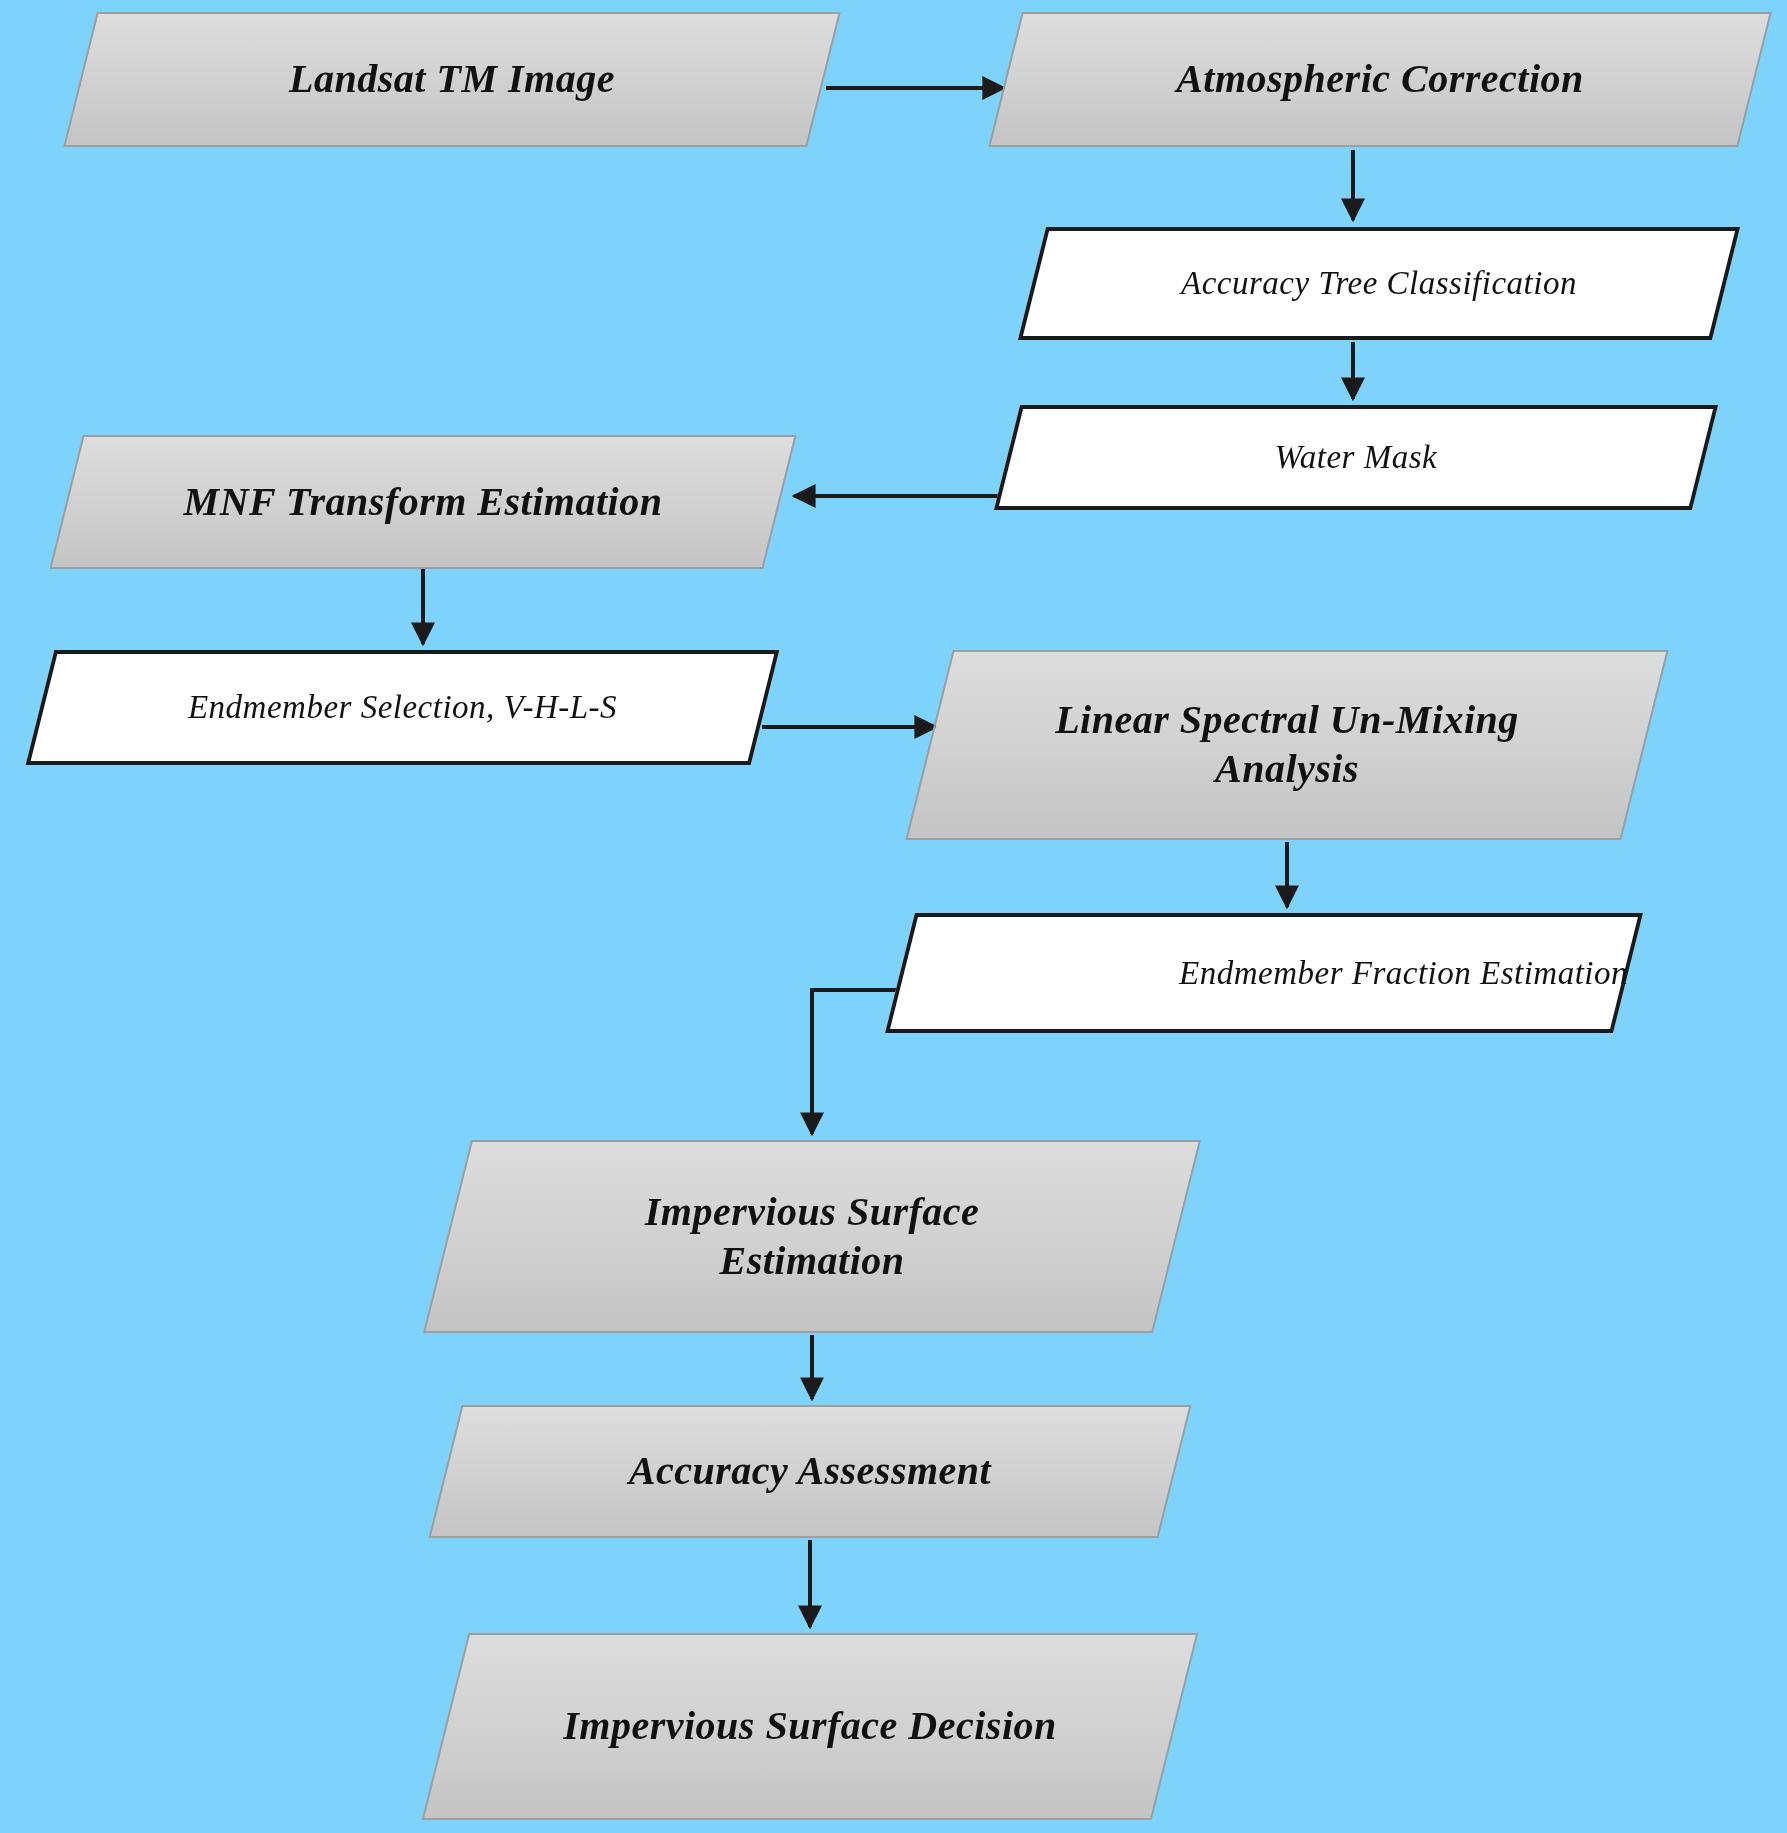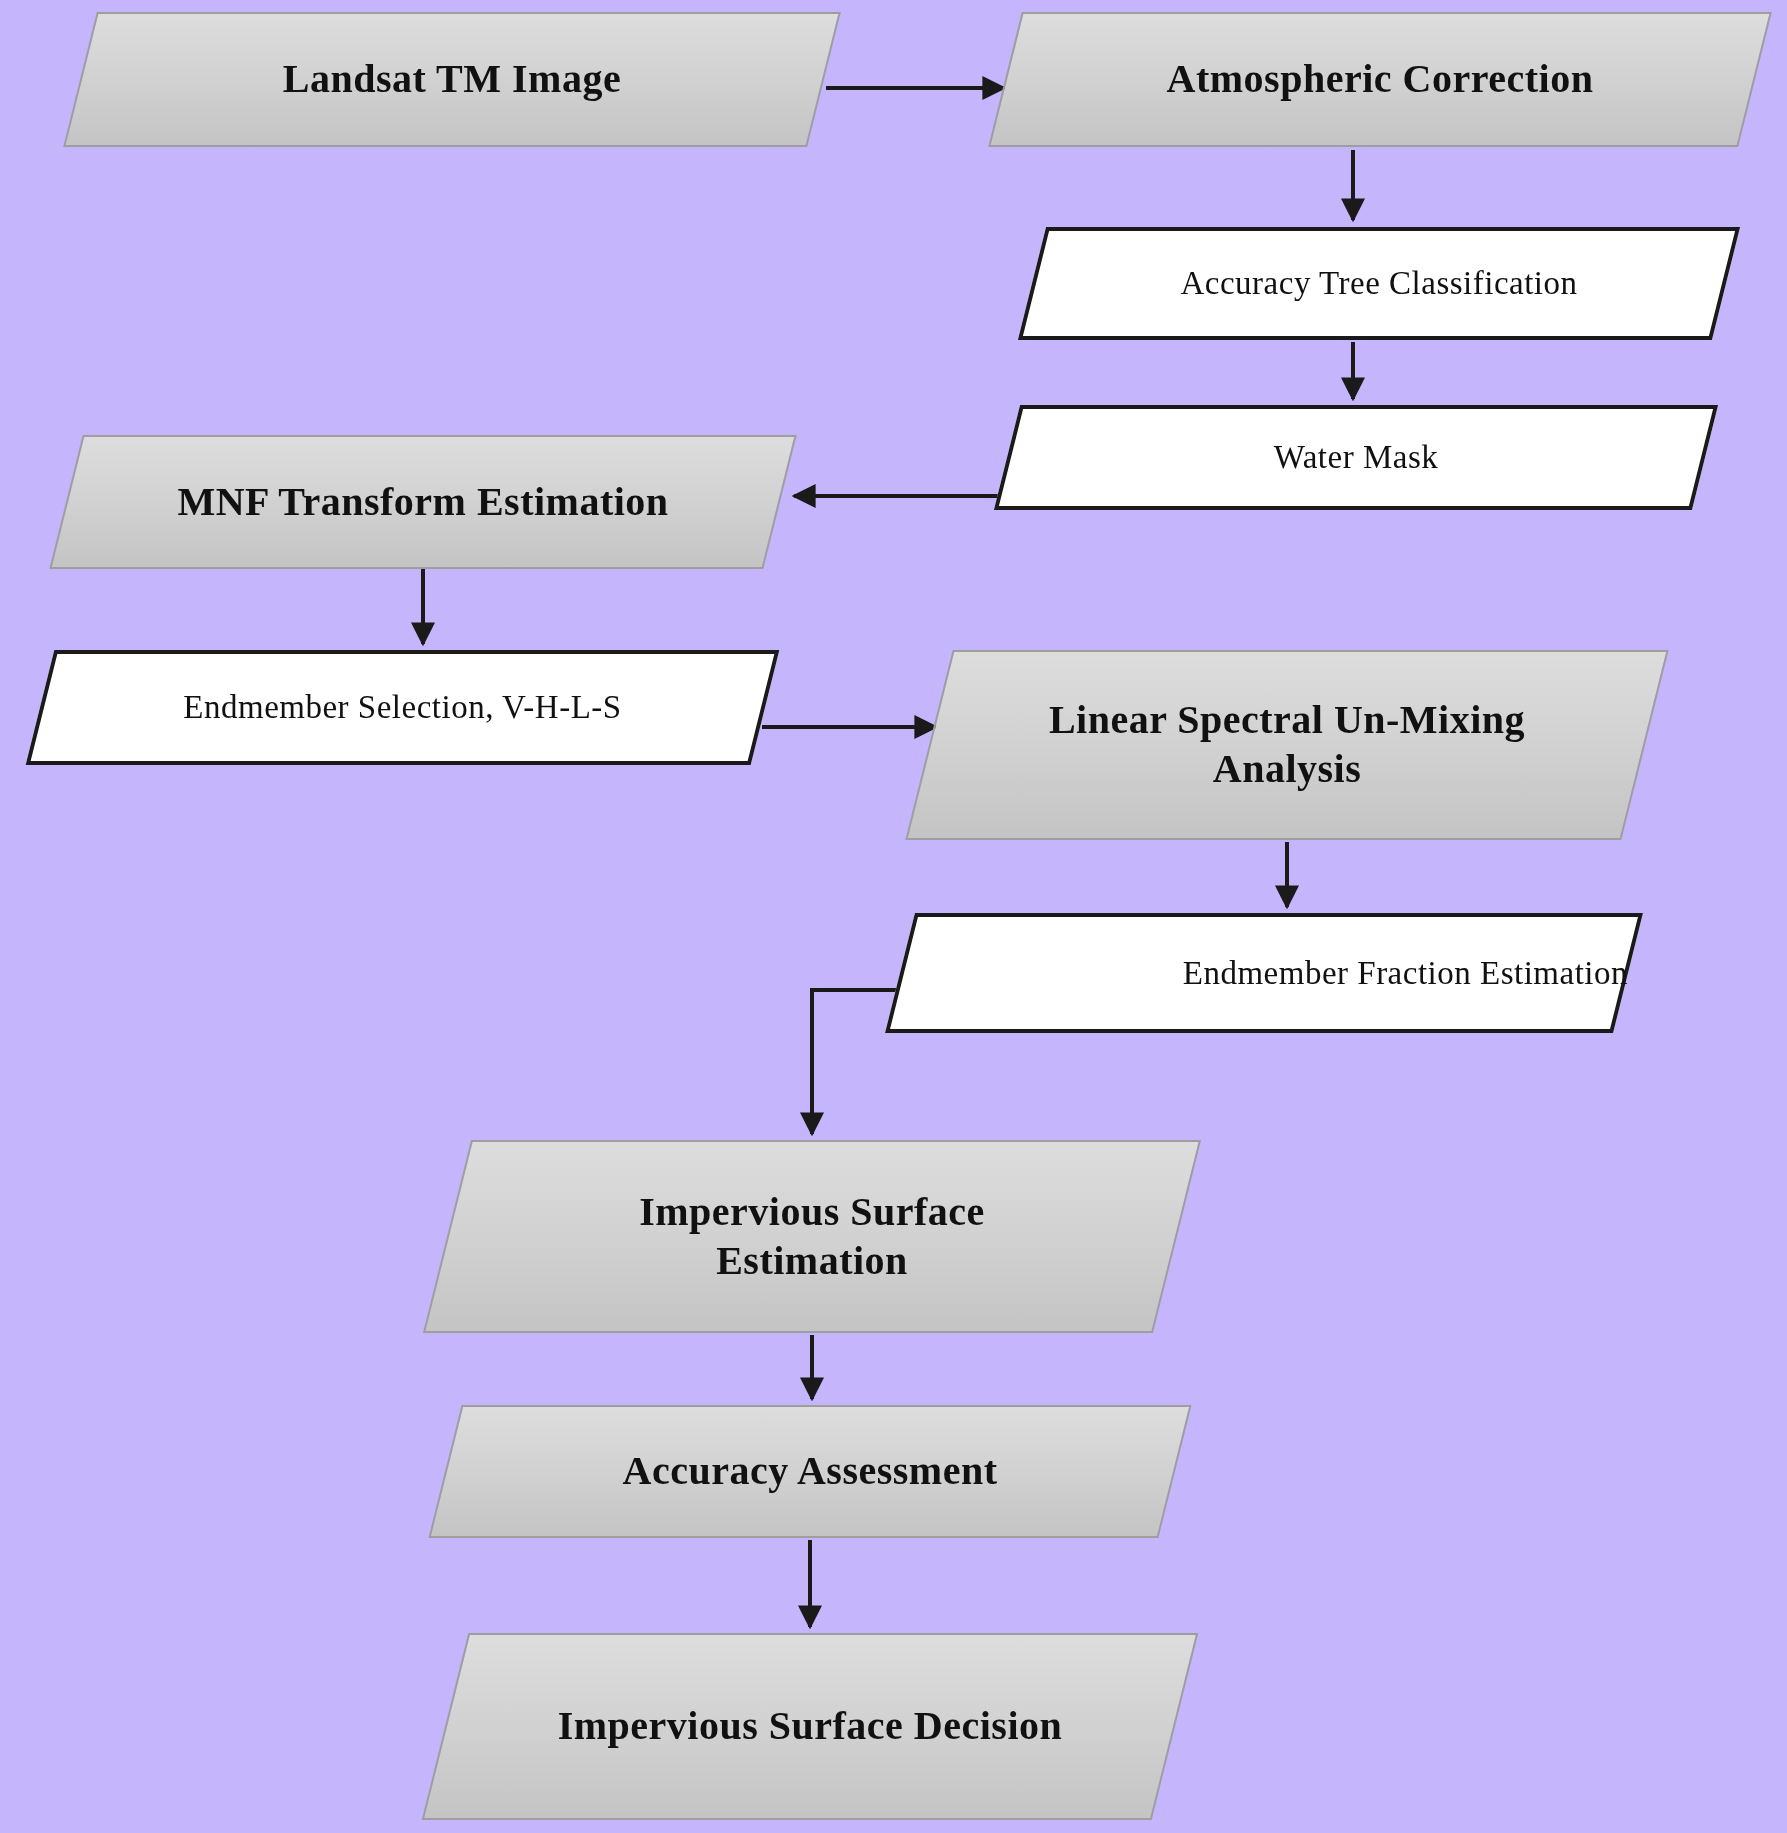--- a/index.html
+++ b/index.html
@@ -5,22 +5,23 @@
   html, body {
     margin: 0;
     padding: 0;
     background: #ffffff;
     font-family: "Liberation Serif", "DejaVu Serif", serif;
   }
   .canvas {
     position: relative;
     width: 1787px;
     height: 1833px;
-    background: #c4b5fd;
+    background: #7dd3fc;
     overflow: hidden;
+    font-style: italic;
   }
   .edges {
     position: absolute;
     left: 0; top: 0;
     width: 1787px; height: 1833px;
     pointer-events: none;
   }
   .node {
     position: absolute;
     display: flex;

